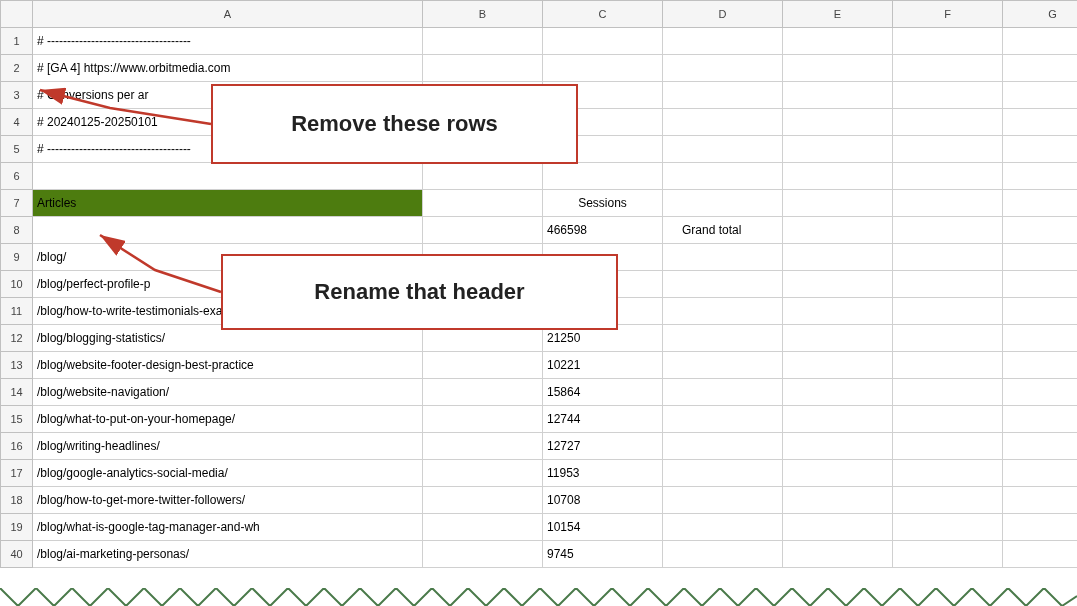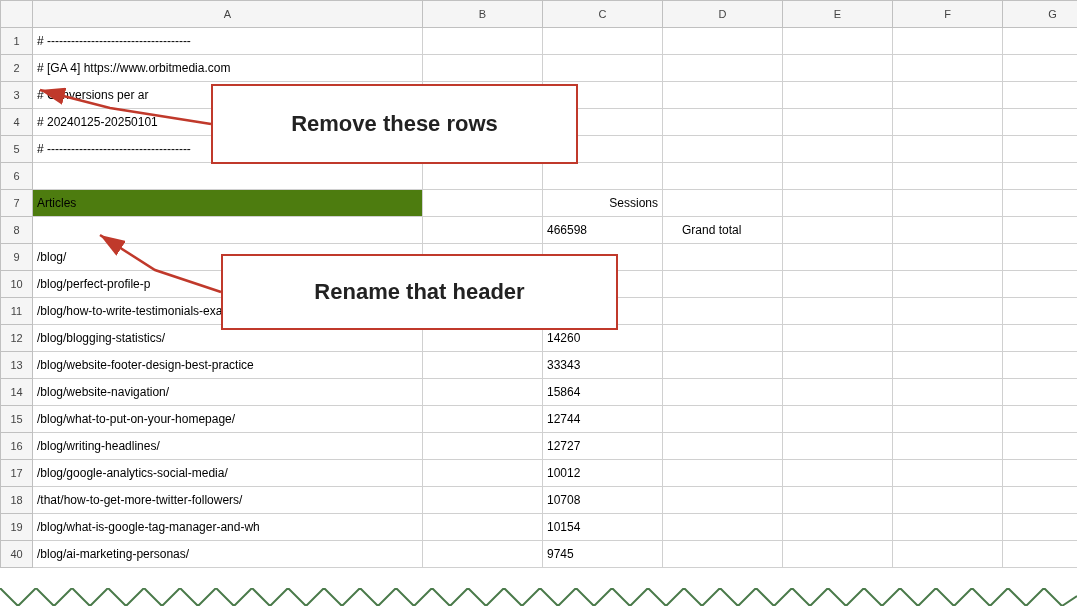--- a/index.html
+++ b/index.html
@@ -182,21 +182,21 @@
           <td class="col-c"></td>
           <td class="col-d"></td>
           <td class="col-e"></td>
           <td class="col-f"></td>
           <td class="col-g"></td>
         </tr>
         <tr>
           <td class="row-num">7</td>
           <td class="col-a cell-highlight">Articles</td>
           <td class="col-b"></td>
-          <td class="col-c" style="text-align: right;">Sessions</td>
+          <td class="col-c" style="text-align: center;">Sessions</td>
           <td class="col-d"></td>
           <td class="col-e"></td>
           <td class="col-f"></td>
           <td class="col-g"></td>
         </tr>
         <tr>
           <td class="row-num">8</td>
           <td class="col-a"></td>
           <td class="col-b"></td>
           <td class="col-c">466598</td>
@@ -232,31 +232,31 @@
           <td class="col-c">22011</td>
           <td class="col-d"></td>
           <td class="col-e"></td>
           <td class="col-f"></td>
           <td class="col-g"></td>
         </tr>
         <tr>
           <td class="row-num">12</td>
           <td class="col-a">/blog/blogging-statistics/</td>
           <td class="col-b"></td>
-          <td class="col-c">14260</td>
+          <td class="col-c">21250</td>
           <td class="col-d"></td>
           <td class="col-e"></td>
           <td class="col-f"></td>
           <td class="col-g"></td>
         </tr>
         <tr>
           <td class="row-num">13</td>
           <td class="col-a">/blog/website-footer-design-best-practice</td>
           <td class="col-b"></td>
-          <td class="col-c">33343</td>
+          <td class="col-c">10221</td>
           <td class="col-d"></td>
           <td class="col-e"></td>
           <td class="col-f"></td>
           <td class="col-g"></td>
         </tr>
         <tr>
           <td class="row-num">14</td>
           <td class="col-a">/blog/website-navigation/</td>
           <td class="col-b"></td>
           <td class="col-c">15864</td>
@@ -282,29 +282,29 @@
           <td class="col-c">12727</td>
           <td class="col-d"></td>
           <td class="col-e"></td>
           <td class="col-f"></td>
           <td class="col-g"></td>
         </tr>
         <tr>
           <td class="row-num">17</td>
           <td class="col-a">/blog/google-analytics-social-media/</td>
           <td class="col-b"></td>
-          <td class="col-c">10012</td>
+          <td class="col-c">11953</td>
           <td class="col-d"></td>
           <td class="col-e"></td>
           <td class="col-f"></td>
           <td class="col-g"></td>
         </tr>
         <tr>
           <td class="row-num">18</td>
-          <td class="col-a">/that/how-to-get-more-twitter-followers/</td>
+          <td class="col-a">/blog/how-to-get-more-twitter-followers/</td>
           <td class="col-b"></td>
           <td class="col-c">10708</td>
           <td class="col-d"></td>
           <td class="col-e"></td>
           <td class="col-f"></td>
           <td class="col-g"></td>
         </tr>
         <tr>
           <td class="row-num">19</td>
           <td class="col-a">/blog/what-is-google-tag-manager-and-wh</td>

